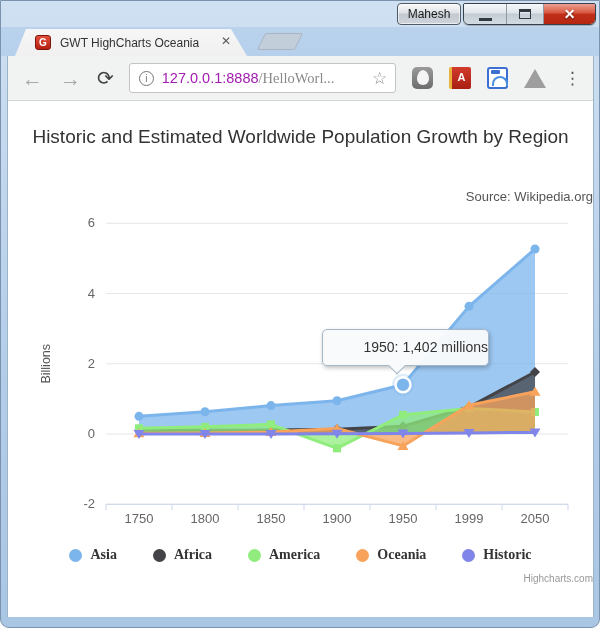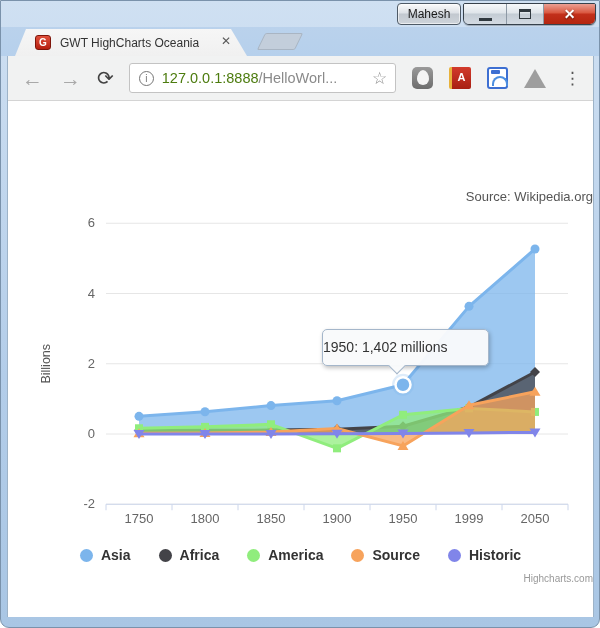--- a/index.html
+++ b/index.html
@@ -75,50 +75,50 @@
   .omnibox {
     position:relative; margin-left:15px; width:277px; height:30px;
     background:#fff; border:1px solid #c3c3c3; border-radius:3px;
     display:flex; align-items:center; padding:0 8px 0 9px;
   }
   .info-ic {
     width:15px; height:15px; border:1.5px solid #757575; border-radius:50%;
     color:#757575; font-size:10px; font-style:normal; text-align:center; line-height:13px; flex:0 0 15px;
   }
   .url { font-size:14.5px; margin-left:8px; white-space:nowrap; overflow:hidden; flex:1; }
-  .url-host { color:#4d7c0f; } .url-path { color:#8a8a8a; }
+  .url-host { color:#a21caf; } .url-path { color:#8a8a8a;font-family:Liberation Serif, serif; }
   .star-ic { color:#8f8f8f; font-size:17px; margin-left:4px; }
   .ext { margin-left:16px; width:22px; height:22px; position:relative; }
   .ext-shield { background:linear-gradient(#9a9a9a,#6d6d6d); border-radius:5px; }
   .ext-shield::after { content:""; position:absolute; left:5px; top:3px; width:12px; height:15px; background:#f4f4f4; border-radius:50% 50% 50% 50%/60% 60% 40% 40%; }
   .ext-book { background:linear-gradient(#d23b2c,#a81f12); border-radius:2px; border-left:3px solid #e8b23c; color:#fff; font-size:11px; font-weight:bold; text-align:center; line-height:21px; }
   .ext-folder { background:#fff; border:2px solid #3d6fd2; border-radius:3px; }
   .ext-folder::before { content:""; position:absolute; left:2px; top:1px; width:9px; height:4px; background:#3d6fd2; border-radius:1px; }
   .ext-folder::after { content:""; position:absolute; left:3px; top:7px; width:12px; height:8px; border:2px solid #4d8fe0; border-bottom:none; border-radius:10px 10px 0 0; }
   .ext-drive { width:0; height:0; border-left:11px solid transparent; border-right:11px solid transparent; border-bottom:19px solid #9e9e9e; margin-top:2px; }
   .menu-dots { margin-left:18px; margin-right:12px; color:#555; font-size:17px; letter-spacing:0; line-height:1; }
   
   .content { position:absolute; top:45px; left:0; width:585px; height:516px; background:#fff; }
   .chart-title { position:absolute; top:22px; left:0; width:100%; text-align:center; font-size:19px; color:#333; line-height:28px; }
   .chart-subtitle { position:absolute; top:88px; left:0; width:100%; text-align:right; font-size:13px; color:#555; }
   #chart-svg { position:absolute; top:0; left:0; }
   
   .tooltip {
     position:absolute; left:314px; top:228px; width:167px; height:37px;
     background:rgba(249,250,251,.96); border:1px solid #a4b6ca; border-radius:5px;
     box-shadow:1px 2px 4px rgba(0,0,0,.25);
-    font-size:14px; color:#333; text-align:left; line-height:35px;
+    font-size:14px; color:#333; text-align:right; line-height:35px;
   }
   .tooltip-arrow {
     position:absolute; left:68px; bottom:-7px; width:12px; height:12px;
     background:rgba(249,250,251,.98); transform:rotate(45deg);
     border-right:1px solid #a4b6ca; border-bottom:1px solid #a4b6ca;
   }
   
-  .legend { position:absolute; top:446px; left:0; width:100%; display:flex; justify-content:center; align-items:center; gap:28px; }
+  .legend { position:absolute; top:446px; left:0; width:100%; display:flex; justify-content:center; align-items:center; gap:36px;font-family:Liberation Serif, serif; }
   .legend-item { display:flex; align-items:center; gap:8px; cursor:pointer; }
   .legend-marker { width:13px; height:13px; border-radius:50%; }
   .legend-label { font-size:14px; font-weight:bold; color:#333; }
   .credit { position:absolute; top:472px; right:0; font-size:10px; color:#999; }
 </style>
 </head>
 <body>
 
 <div class="window">
 
@@ -159,20 +159,21 @@
       <div class="ext ext-shield"></div>
       <div class="ext ext-book">A</div>
       <div class="ext ext-folder"></div>
       <div class="ext">
           <div class="ext-drive"></div>
         </div>
       <span class="menu-dots">⋮</span>
     </div>
 
     <div class="content">
+      <div class="chart-title">Historic and Estimated Worldwide Population Growth by Region</div>
       <div class="chart-subtitle">Source: Wikipedia.org</div>
 
       <svg id="chart-svg" width="585" height="440">
           <line x1="98" y1="122.25" x2="560" y2="122.25" stroke="#e6e6e6" stroke-width="1"></line>
           <text x="87" y="126.25" text-anchor="end" font-size="13" fill="#666666" font-family="Liberation Sans, sans-serif">6</text>
           <line x1="98" y1="192.5" x2="560" y2="192.5" stroke="#e6e6e6" stroke-width="1"></line>
           <text x="87" y="196.5" text-anchor="end" font-size="13" fill="#666666" font-family="Liberation Sans, sans-serif">4</text>
           <line x1="98" y1="262.75" x2="560" y2="262.75" stroke="#e6e6e6" stroke-width="1"></line>
           <text x="87" y="266.75" text-anchor="end" font-size="13" fill="#666666" font-family="Liberation Sans, sans-serif">2</text>
           <line x1="98" y1="333" x2="560" y2="333" stroke="#e6e6e6" stroke-width="1"></line>
@@ -257,21 +258,21 @@
           <div class="legend-item">
             <span class="legend-marker" style="background: rgb(67, 67, 72);"></span>
             <span class="legend-label">Africa</span>
           </div>
           <div class="legend-item">
             <span class="legend-marker" style="background: rgb(144, 237, 125);"></span>
             <span class="legend-label">America</span>
           </div>
           <div class="legend-item">
             <span class="legend-marker" style="background: rgb(247, 163, 92);"></span>
-            <span class="legend-label">Source</span>
+            <span class="legend-label">Oceania</span>
           </div>
           <div class="legend-item">
             <span class="legend-marker" style="background: rgb(128, 133, 233);"></span>
             <span class="legend-label">Historic</span>
           </div>
         </div>
 
       <div class="credit">Highcharts.com</div>
     </div>
   </div>

